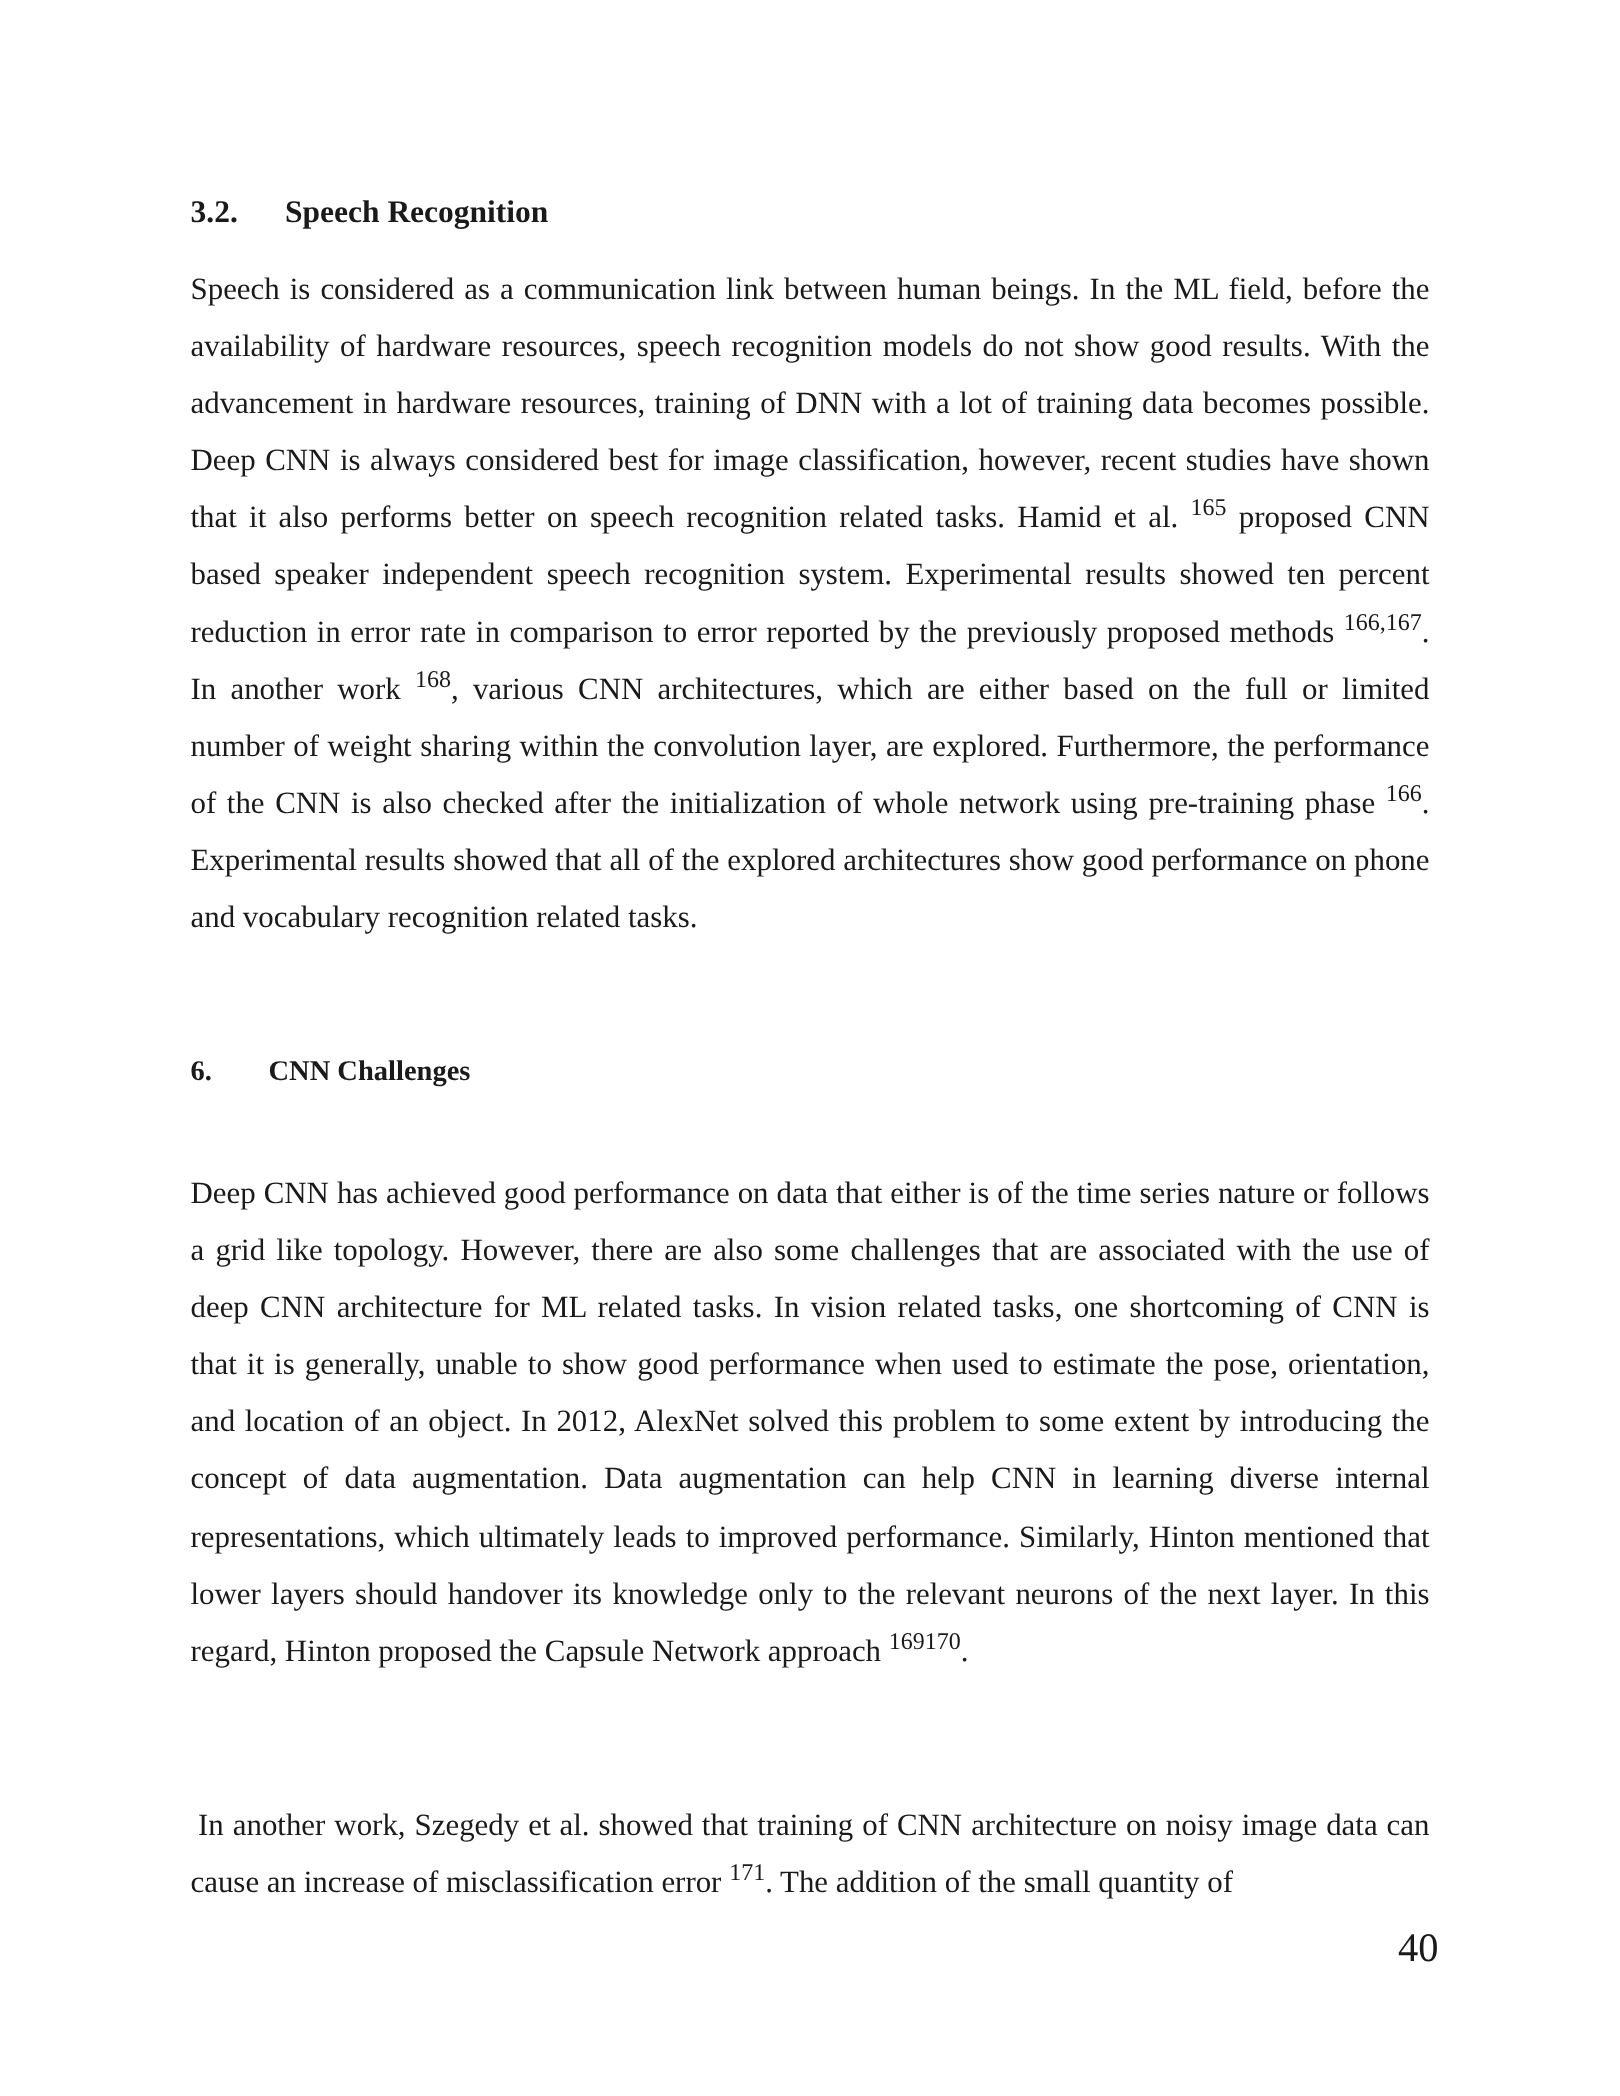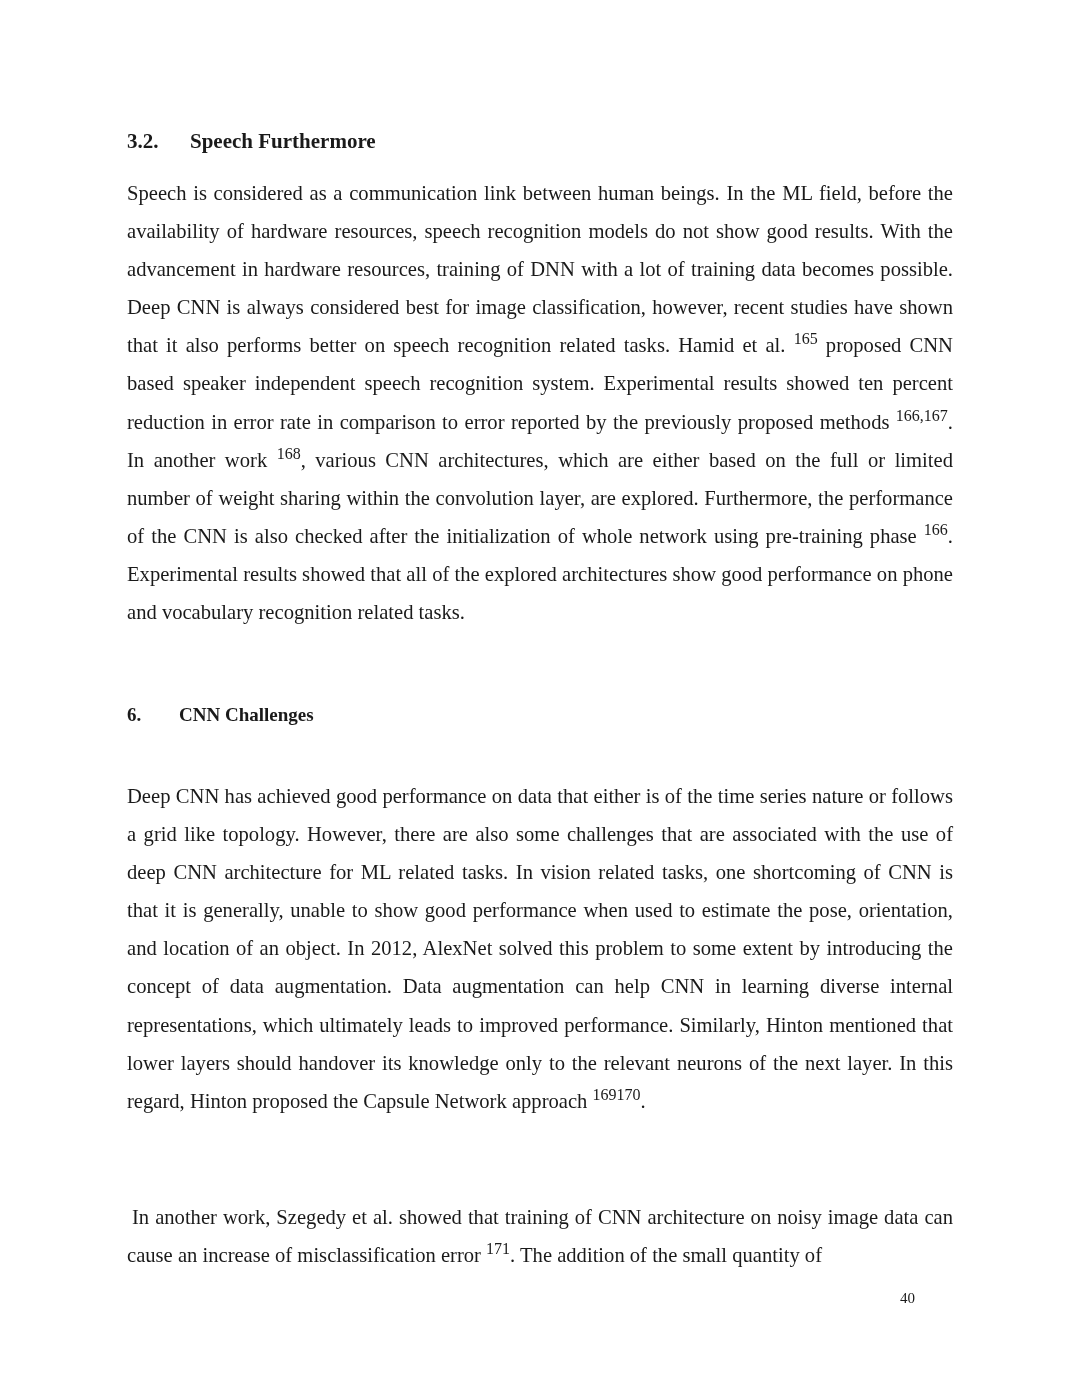--- a/index.html
+++ b/index.html
@@ -22,31 +22,31 @@
   .para {
     position: absolute; left: 0; width: 826px;
     font-size: 20.6px; line-height: 38.1px; text-align: justify;
     text-align-last: left;
   }
   .p1 { top: 174px; }
   .p2 { top: 777px; }
   .p3 { top: 1154px; text-indent: 5px; margin-top: 44px; }
   sup { font-size: 16px; vertical-align: 0; position: relative; top: -8px; line-height: 0; }
   .pagenum {
-    position: absolute; left: 900px; top: 1285px;
-    font-size: 15px; line-height: 26px;
+    position: absolute; left: 932px; top: 1285px;
+    font-size: 27px; line-height: 26px;
   }
 </style>
 </head>
 <body>
 
 <div class="page">
 
   <div class="h2">
-    <span class="num">3.2.</span><span>Speech Furthermore</span>
+    <span class="num">3.2.</span><span>Speech Recognition</span>
   </div>
 
   <div class="para p1"><span>Speech is considered as a communication link between human beings. In the ML field, before the availability of hardware resources, speech recognition models do not show good results. With the advancement in hardware resources, training of DNN with a lot of training data becomes possible. Deep CNN is always considered best for image classification, however, recent studies have shown that it also performs better on speech recognition related tasks. Hamid et al. </span><sup>165</sup><span> proposed CNN based speaker independent speech recognition system. Experimental results showed ten percent reduction in error rate in comparison to error reported by the previously proposed methods </span><sup>166,167</sup><span>. In another work </span><sup>168</sup><span>, various CNN architectures, which are either based on the full or limited number of weight sharing within the convolution layer, are explored. Furthermore, the performance of the CNN is also checked after the initialization of whole network using pre-training phase </span><sup>166</sup><span>. Experimental results showed that all of the explored architectures show good performance on phone and vocabulary recognition related tasks.</span></div>
 
   <div class="h1">
     <span class="num">6.</span><span>CNN Challenges</span>
   </div>
 
   <div class="para p2"><span>Deep CNN has achieved good performance on data that either is of the time series nature or follows a grid like topology. However, there are also some challenges that are associated with the use of deep CNN architecture for ML related tasks. In vision related tasks, one shortcoming of CNN is that it is generally, unable to show good performance when used to estimate the pose, orientation, and location of an object. In 2012, AlexNet solved this problem to some extent by introducing the concept of data augmentation. Data augmentation can help CNN in learning diverse internal representations, which ultimately leads to improved performance. Similarly, Hinton mentioned that lower layers should handover its knowledge only to the relevant neurons of the next layer. In this regard, Hinton proposed the Capsule Network approach </span><sup>169170</sup><span>.</span></div>
 

